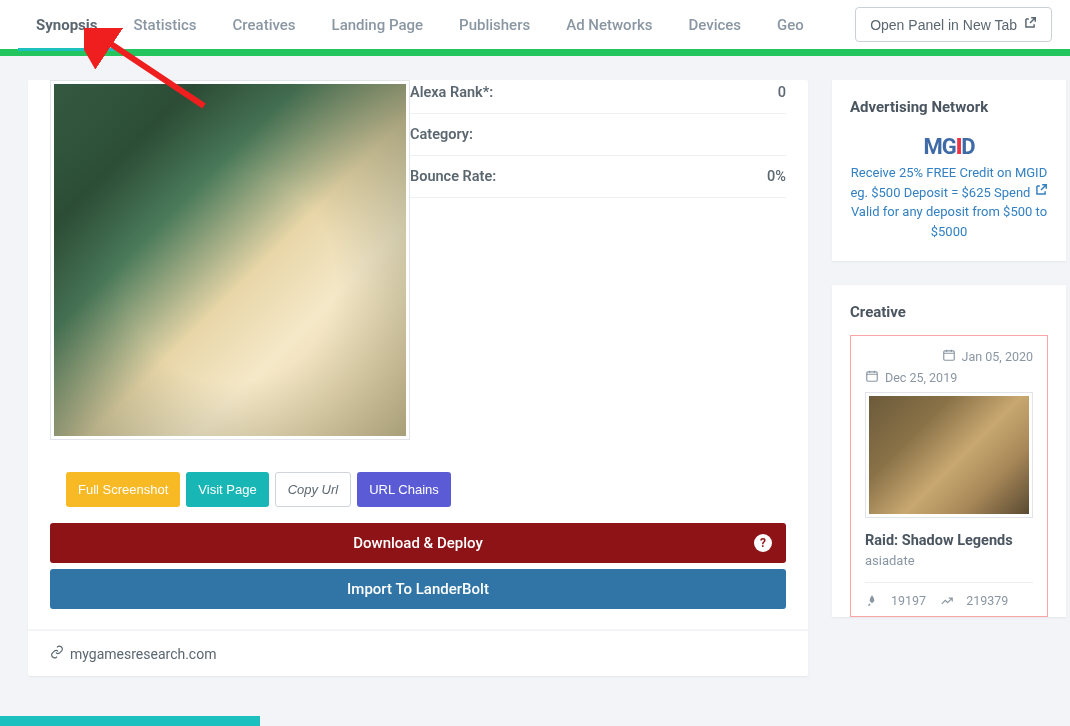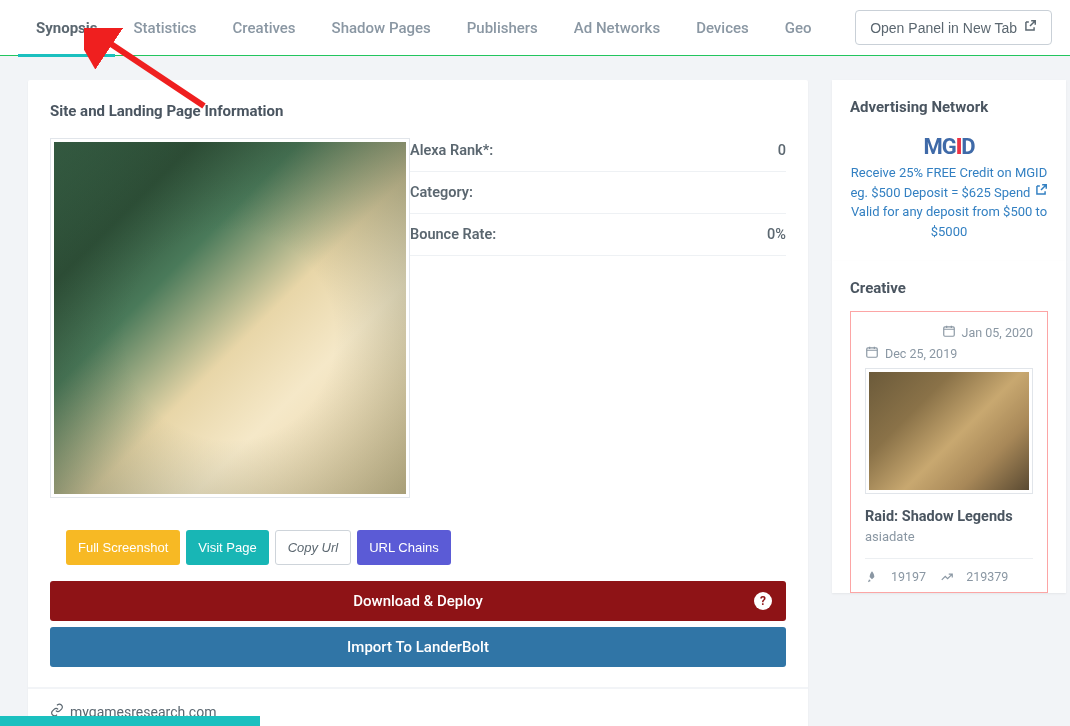--- a/index.html
+++ b/index.html
@@ -1,18 +1,18 @@
 <!DOCTYPE html>
 <html><head>
 <meta charset="utf-8">
 <style>
   * { box-sizing: border-box; margin: 0; padding: 0; }
   body { font-family: -apple-system, BlinkMacSystemFont, "Segoe UI", Roboto, Arial, sans-serif; background: #f2f4f7; color: #5a6a7a; width: 1070px; height: 726px; overflow: hidden; position: relative; }
   
-  .topbar { background: #fff; border-bottom: 1px solid #22c55e; height: 56px; display: flex; align-items: center; padding: 0 18px; }
+  .topbar { background: #fff; border-bottom: 7px solid #22c55e; height: 56px; display: flex; align-items: center; padding: 0 18px; }
   .tabs { display: flex; gap: 0; flex: 1; height: 100%; }
   .tab { padding: 0 18px; color: #8a97a3; font-size: 15px; display: flex; align-items: center; height: 100%; cursor: pointer; font-weight: 500; position: relative; }
   .tab.active { color: #5b6770; font-weight: 700; }
   .tab.active::after { content: ""; position: absolute; left: 0; right: 0; bottom: -2px; height: 3px; background: #1bc0bf; }
   .open-panel { border: 1px solid #c9d0d7; border-radius: 4px; padding: 8px 14px; font-size: 14px; color: #5b6770; background: #fff; display: flex; align-items: center; gap: 6px; cursor: pointer; }
   
   .annot-arrow { position: absolute; top: 28px; left: 84px; z-index: 50; pointer-events: none; }
   
   .content { display: flex; gap: 24px; padding: 24px 0 0 28px; }
   .main { width: 780px; }
@@ -38,21 +38,21 @@
   .btn.white  { background: #fff; color: #5b6770; border: 1px solid #ced4da; font-style: italic; }
   .btn.purple { background: #5b5bd6; }
   
   .big-btn { display:flex; align-items:center; justify-content:center; gap:8px; margin: 6px 22px; padding: 11px 0; border-radius: 3px; font-size: 15px; font-weight: 500; color: #fff; cursor:pointer; position:relative;}
   .big-btn.red { background: #8e1316; }
   .big-btn.blue { background: #3075a6; }
   .big-btn .help { position:absolute; right:14px; width:18px;height:18px;border-radius:50%;background:#fff;color:#8e1316;font-size:12px;display:flex;align-items:center;justify-content:center;font-weight:bold;}
   
   .url-bar { margin-top:20px; border-top: 2px solid #f2f4f7; padding: 14px 22px; display:flex; align-items:center; gap:6px; color:#5b6770; font-size:14px;}
   
-  .side-card { background:#fff; padding: 18px 18px 20px 18px; box-shadow: 0 1px 2px rgba(0,0,0,.06);}
+  .side-card { background:#fff; padding: 18px 18px 20px 18px; margin-bottom: 24px; box-shadow: 0 1px 2px rgba(0,0,0,.06);}
   .side-title { font-size: 15px; font-weight: 700; color:#4a5560; margin-bottom: 14px;}
   .mgid { text-align:center; color:#3380c2; font-size:13px; line-height:1.5;}
   .mgid .logo { font-size: 22px; font-weight: 700; letter-spacing:-1px; color:#3f6aa8;}
   .mgid .logo b{color:#e34;}
   .mgid a{color:#3380c2;text-decoration:none;display:inline-block;}
   .ext-ico{font-size:13px;}
   
   .creative-card { border:1px solid #fca5a5; margin-top:4px;}
   .cc-dates { padding: 12px 14px 6px 14px; font-size:12.5px; color:#8a97a3; display:flex;flex-direction:column;gap:4px;}
   .cc-dates div{display:flex;align-items:center;gap:6px;}
@@ -69,21 +69,21 @@
   .bottom-strip{position:absolute;left:0;bottom:0;height:10px;width:260px;background:#1bc0bf;}
 </style>
 </head>
 <body>
 
 <div class="topbar">
   <div class="tabs">
     <div class="tab active">Synopsis</div>
     <div class="tab">Statistics</div>
     <div class="tab">Creatives</div>
-    <div class="tab">Shadow Pages</div>
+    <div class="tab">Landing Page</div>
     <div class="tab">Publishers</div>
     <div class="tab">Ad Networks</div>
     <div class="tab">Devices</div>
     <div class="tab">Geo</div>
   </div>
   <button class="open-panel">
     <span>Open Panel in New Tab</span>
     <span>
       <svg class="ico" viewBox="0 0 24 24" fill="none" stroke="#5b6770" stroke-width="2.5">
           <path d="M14 3h7v7M21 3l-9 9M5 5h5M5 5v14h14v-5"></path>
@@ -97,21 +97,20 @@
       <marker id="ah" markerWidth="10" markerHeight="10" refX="2" refY="5" orient="auto">
         <path d="M0,0 L10,5 L0,10 Z" fill="#ef1f1f"></path>
       </marker>
     </defs>
   <line x1="120" y1="78" x2="18" y2="10" stroke="#ef1f1f" stroke-width="6" marker-end="url(#ah)"></line>
 </svg>
 
 <div class="content">
   <div class="main">
     <div class="card">
-      <div class="card-title">Site and Landing Page Information</div>
       <div class="site-info">
         <div class="img-box">
           <div class="img-placeholder"></div>
         </div>
         <div class="meta">
           <div class="meta-row">
             <span>Alexa Rank*:</span>
             <span class="meta-val">0</span>
           </div>
           <div class="meta-row">

